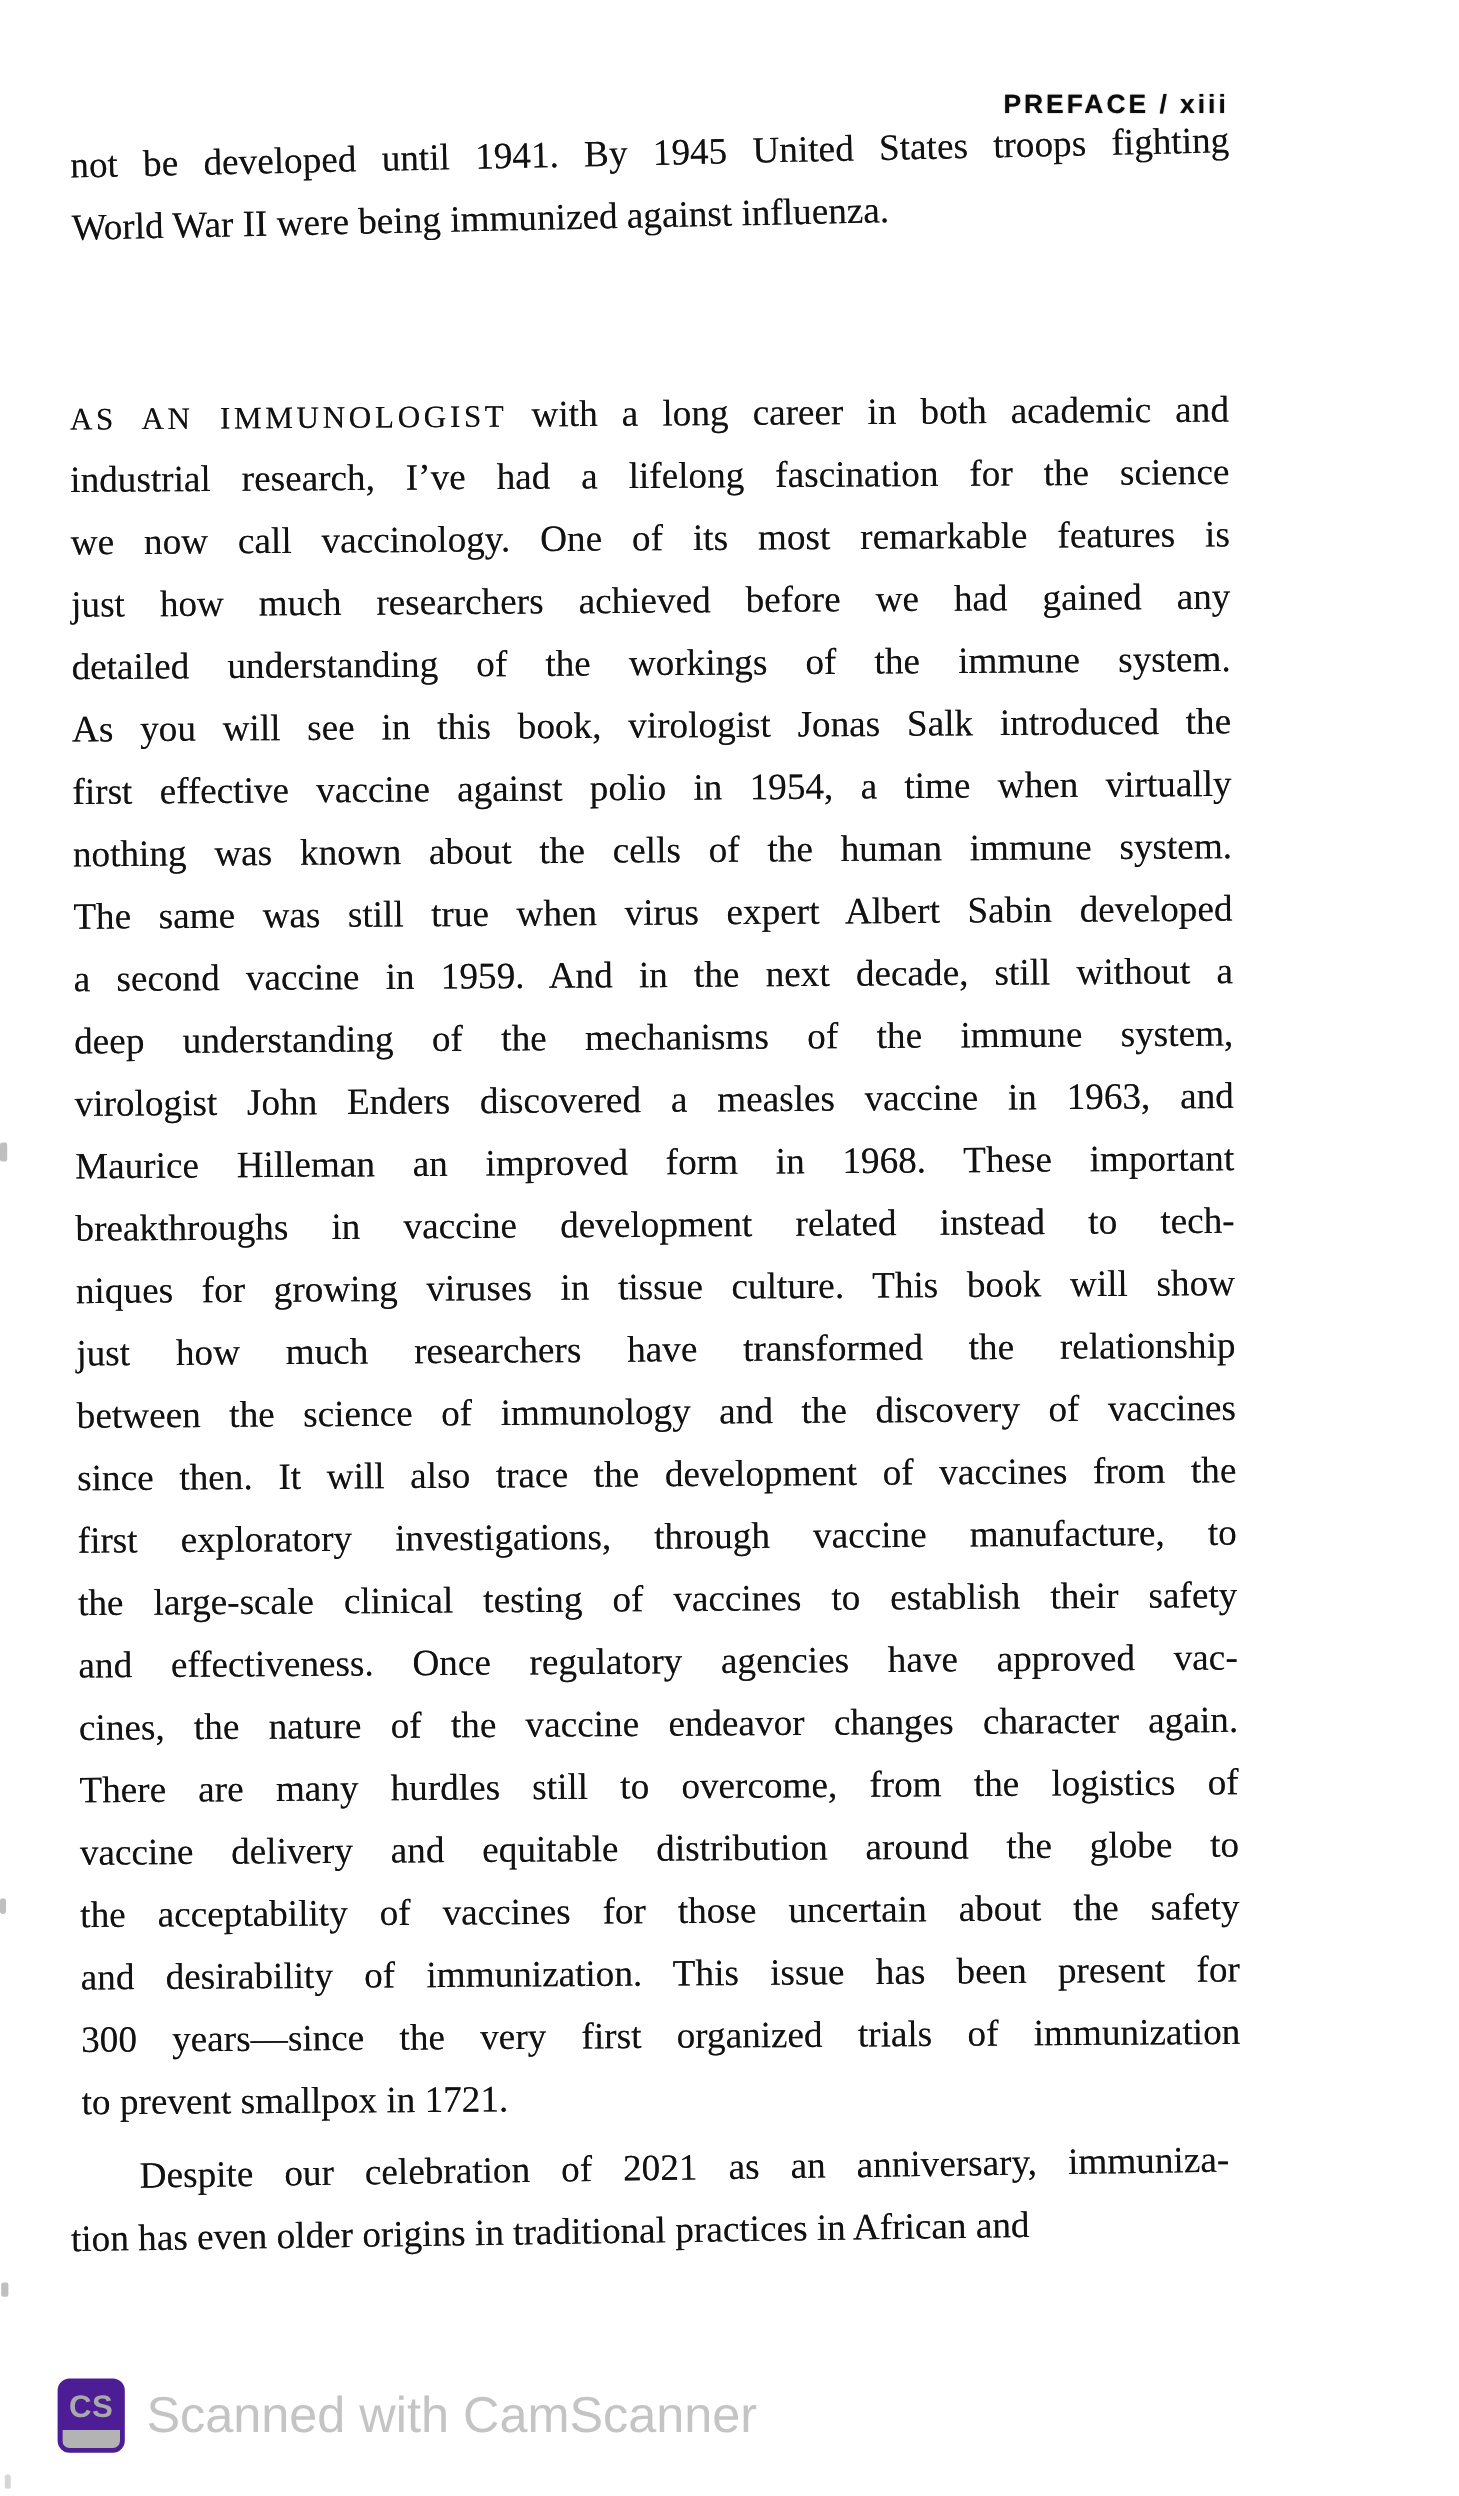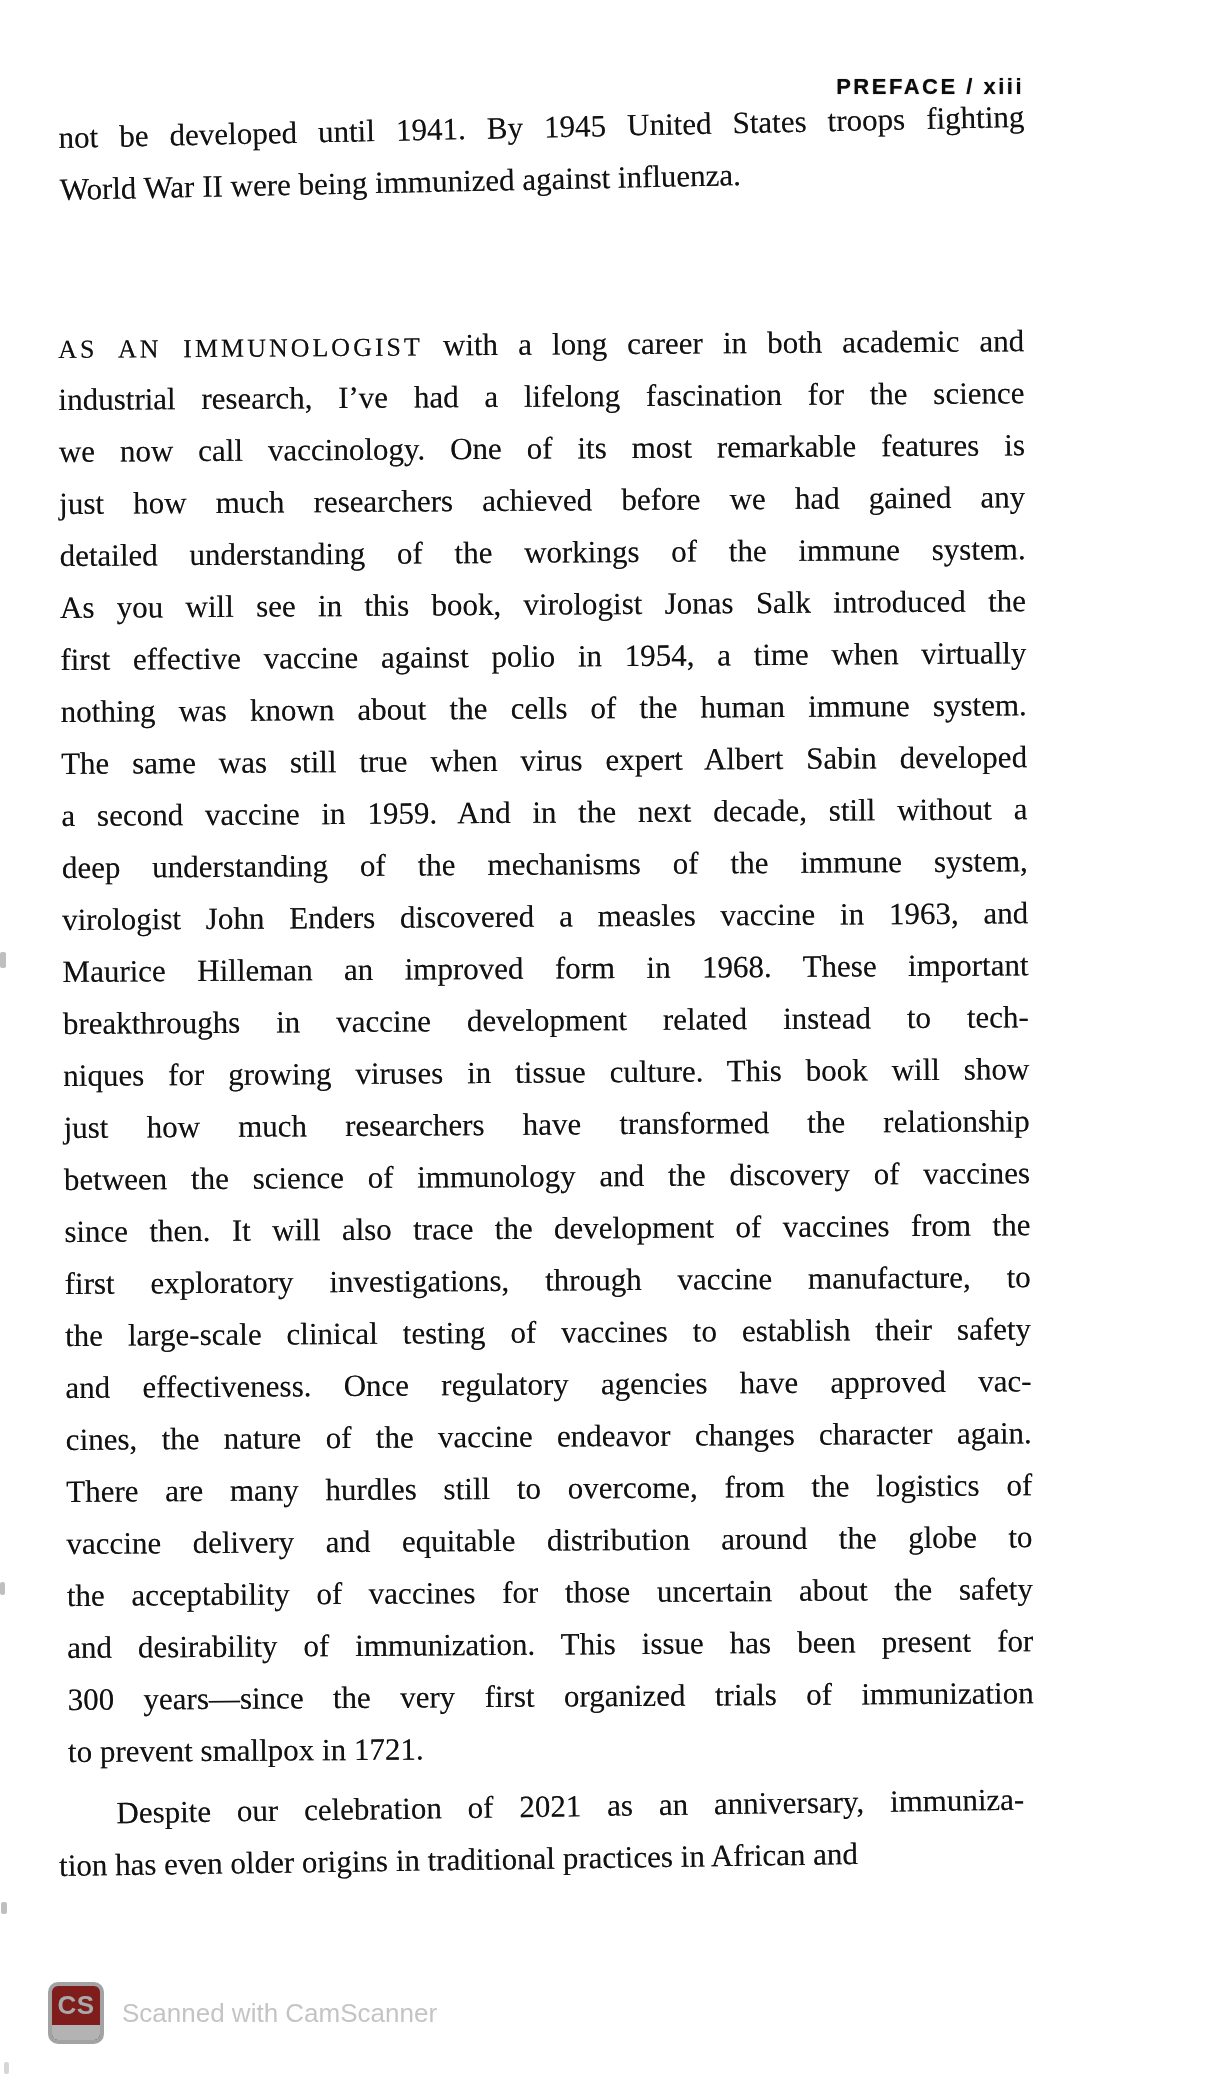--- a/index.html
+++ b/index.html
@@ -79,23 +79,23 @@
     left: 48px;
     top: 1982px;
     height: 62px;
     display: flex;
     align-items: center;
   }
   .cs-icon {
     position: relative;
     width: 48px;
     height: 54px;
-    border: 4px solid #a3a3a3;
+    border: 4px solid #4c1d95;
     border-radius: 10px;
-    background: #7f1d1d;
+    background: #4c1d95;
     overflow: hidden;
     flex: 0 0 auto;
   }
   .cs-icon .cs-letters {
     display: block;
     text-align: center;
     font-family: "Liberation Sans", "DejaVu Sans", sans-serif;
     font-weight: 700;
     font-size: 26px;
     line-height: 38px;
@@ -104,21 +104,21 @@
   }
   .cs-icon .cs-band {
     position: absolute;
     left: 0; right: 0; bottom: 0;
     height: 15px;
     background: #b3b3b3;
   }
   .watermark-text {
     margin-left: 18px;
     font-family: "Liberation Sans", "DejaVu Sans", sans-serif;
-    font-size: 26px;
+    font-size: 42px;
     color: #c4c4c4;
     white-space: nowrap;
   }
 </style>
 </head>
 <body>
 
 <div class="page">
 
   <div class="page-header">

